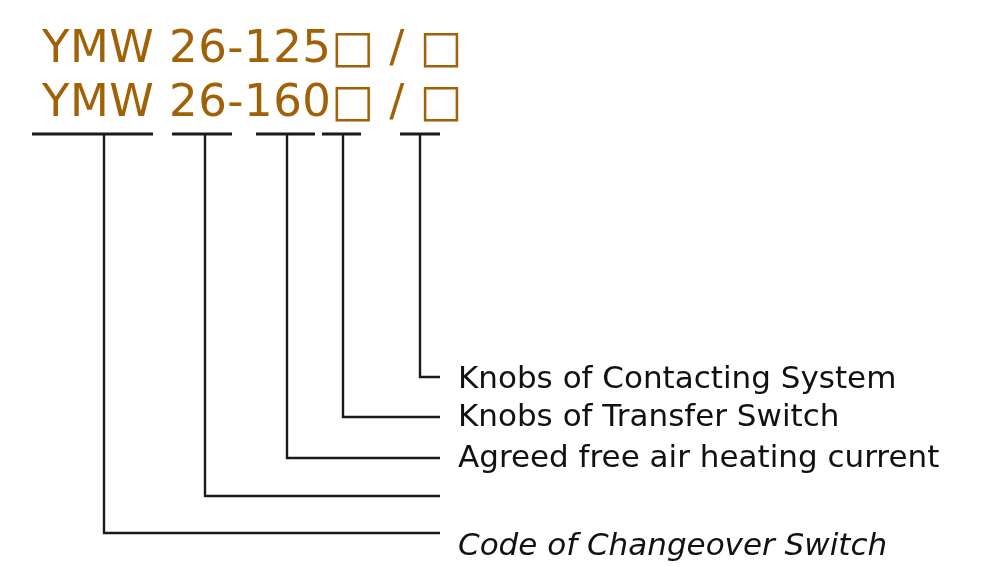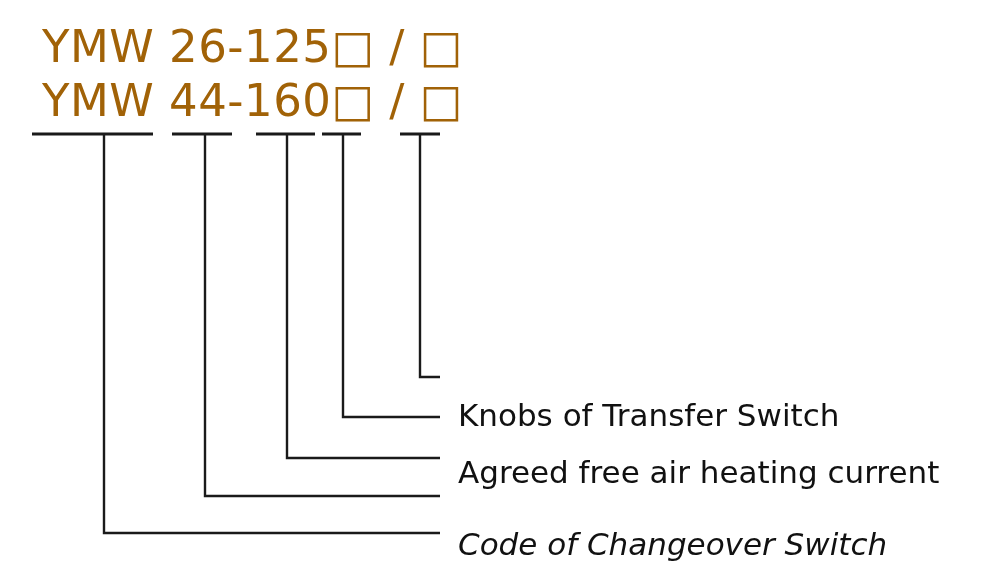--- a/index.html
+++ b/index.html
@@ -34,21 +34,21 @@
   .callout-label {
     position: absolute;
     left: 458px;
     font-size: 31px;
     font-weight: 400;
     white-space: pre;
     color: #111111;
   }
   #callout-label-0 { top: 359px; }
   #callout-label-1 { top: 397px; }
-  #callout-label-2 { top: 454px; text-align: center; }
+  #callout-label-2 { top: 438px; text-align: center; }
   #callout-label-3 { top: 477px; }
   #callout-label-4 { top: 526px; font-style: italic; }
 
   svg#leader-lines {
     position: absolute;
     left: 0;
     top: 0;
     width: 1000px;
     height: 567px;
     pointer-events: none;
@@ -63,37 +63,38 @@
   svg#leader-lines .rule { stroke-width: 3.2; }
   svg#leader-lines .leader { stroke-width: 2.4; }
 </style>
 </head>
 <body>
 
 <div id="diagram-root">
 
   <div class="model-line" id="model-line-1">YMW 26-125□ / □</div>
 
-  <div class="model-line" id="model-line-2">YMW 44-160□ / □</div>
+  <div class="model-line" id="model-line-2">YMW 26-160□ / □</div>
 
   <svg id="leader-lines" viewBox="0 0 1000 567">
     <g id="leader-lines-group">
         <line x1="32" y1="134" x2="153" y2="134" class="rule"></line>
         <path d="M 104 134 L 104 533 L 440 533" class="leader"></path>
         <line x1="172" y1="134" x2="232" y2="134" class="rule"></line>
         <path d="M 205 134 L 205 496 L 440 496" class="leader"></path>
         <line x1="256" y1="134" x2="315" y2="134" class="rule"></line>
         <path d="M 287 134 L 287 458 L 440 458" class="leader"></path>
         <line x1="322" y1="134" x2="361" y2="134" class="rule"></line>
         <path d="M 343 134 L 343 417 L 440 417" class="leader"></path>
         <line x1="400" y1="134" x2="440" y2="134" class="rule"></line>
         <path d="M 420 134 L 420 377 L 440 377" class="leader"></path>
       </g>
   </svg>
 
+  <div class="callout-label" id="callout-label-0">Knobs of Contacting System</div>
 
   <div class="callout-label" id="callout-label-1">Knobs of Transfer Switch</div>
 
   <div class="callout-label" id="callout-label-2">Agreed free air heating current</div>
 
 
   <div class="callout-label" id="callout-label-4">Code of Changeover Switch</div>
 
 </div>
 

